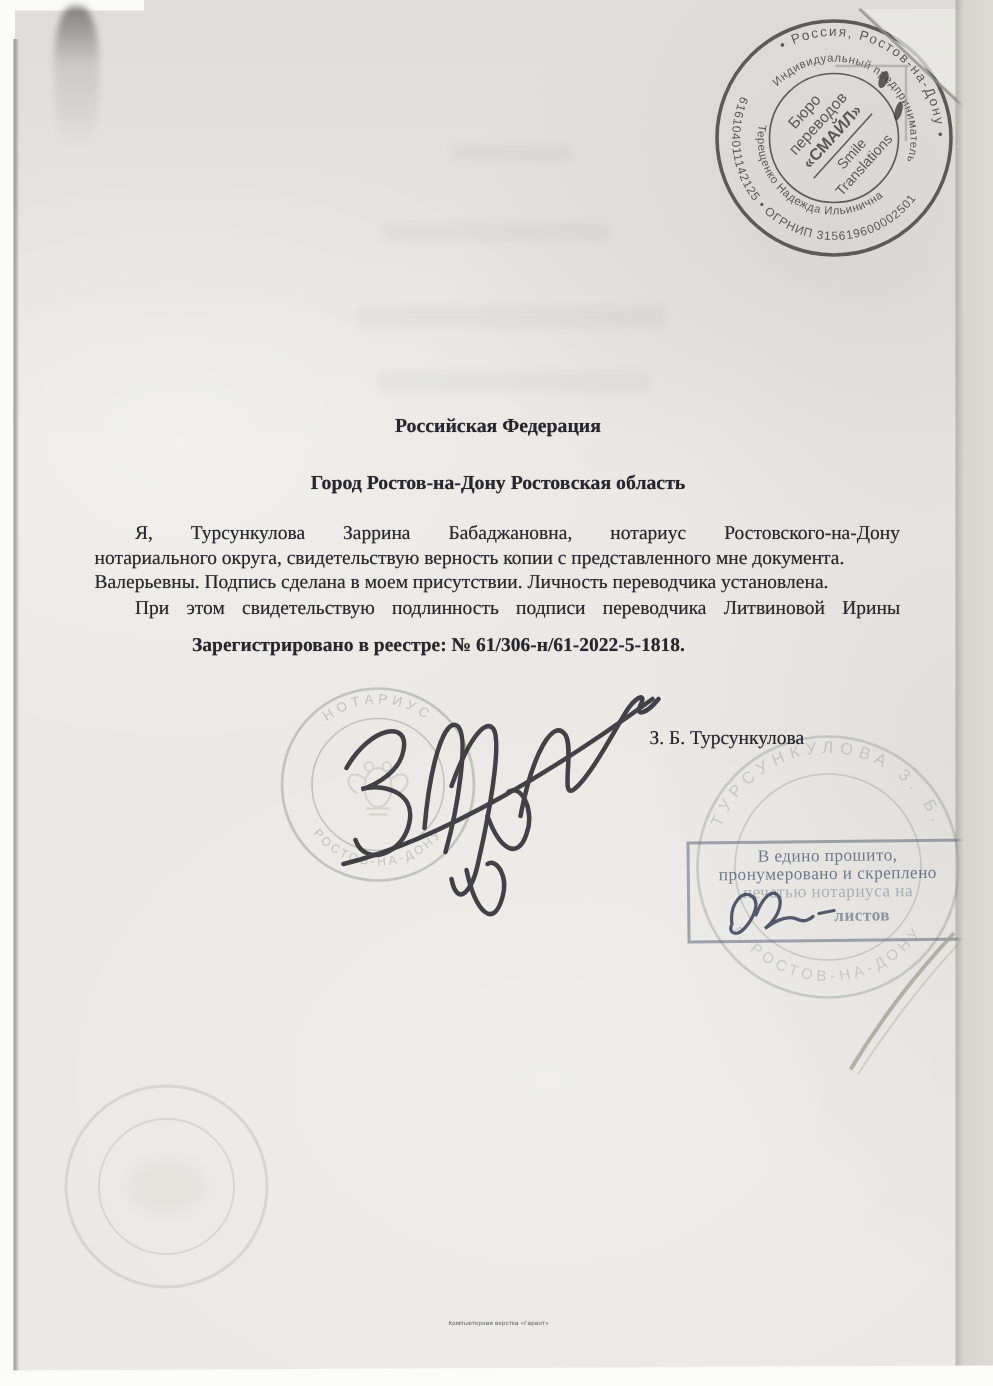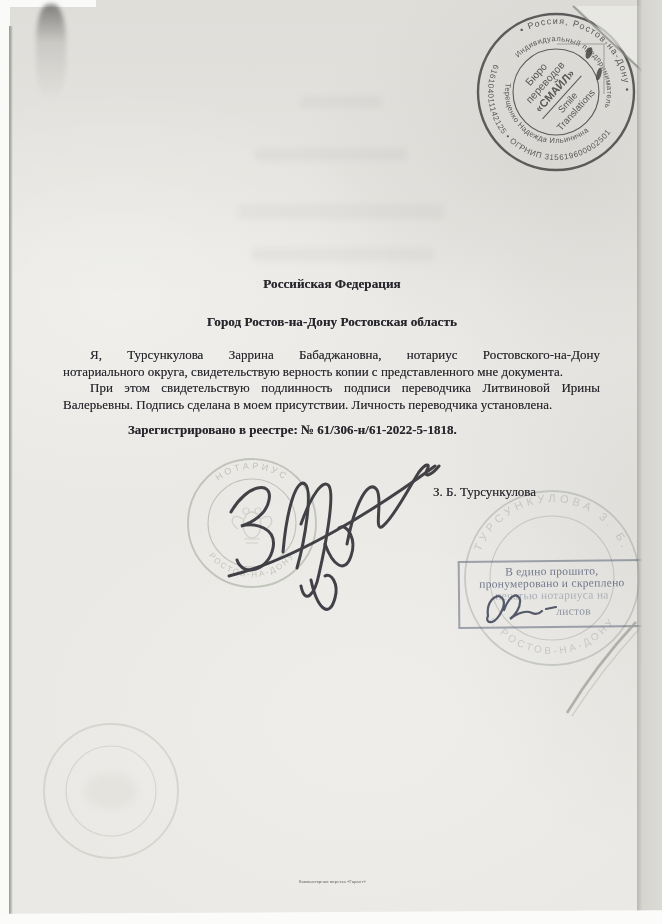--- a/index.html
+++ b/index.html
@@ -26,21 +26,21 @@
   .plain-line{font-size:13px;white-space:nowrap;text-shadow:0 0 .5px rgba(38,38,44,.5);text-align:center;}
   .bold{font-weight:bold;}
   #microprint{left:299px;top:879px;width:90px;font-size:4px;letter-spacing:.2px;color:#565656;
     filter:blur(.35px);white-space:nowrap;font-family:"Liberation Sans",sans-serif;}
   
   #binding-stamp{left:458px;top:560px;width:184px;height:64px;border:2px solid rgba(92,102,120,.55);
     transform:rotate(-.6deg);font-family:"Liberation Serif",serif;color:rgba(82,93,118,.8);
     font-size:11.5px;text-align:center;letter-spacing:.3px;}
   #binding-stamp .l1{margin-top:3px;}
   #binding-stamp .l3{opacity:.5;}
-  #binding-word{position:absolute;left:96px;top:43px;font-size:11.5px;opacity:.75;}
+  #binding-word{position:absolute;left:96px;top:43px;font-size:11.5px;opacity:.75;font-weight:bold;}
   
   svg{display:block;}
   .seal-text{font-family:"Liberation Sans",sans-serif;}
   
   #edge-left-white{left:0;top:0;width:10px;height:924px;background:#fafaf8;}
   #edge-left-line{left:9px;top:26px;width:4px;height:898px;
     background:linear-gradient(to right, rgba(92,92,88,.65), rgba(92,92,88,0));}
   #edge-top-white{left:0;top:0;width:96px;height:7px;background:#fafaf8;}
   #corner-smudge{left:36px;top:4px;width:30px;height:96px;filter:blur(2px);
     background:linear-gradient(rgba(52,52,50,.55), rgba(52,52,50,.12) 40%, rgba(52,52,50,0));border-radius:40%;}
@@ -103,22 +103,22 @@
       <textPath href="#r-bot" startOffset="50%" text-anchor="middle">г. РОСТОВ-НА-ДОНУ</textPath>
     </text>
   </svg>
 
   <div class="abs heading" style="top:276px;">Российская Федерация</div>
   <div class="abs heading" style="top:314px;">Город Ростов-на-Дону Ростовская область</div>
 
   <div id="body-block" class="abs">
     <div class="body-line full indent">Я, Турсункулова Заррина Бабаджановна, нотариус Ростовского-на-Дону</div>
     <div class="body-line">нотариального округа, свидетельствую верность копии с представленного мне документа.</div>
+    <div class="body-line">Валерьевны. Подпись сделана в моем присутствии. Личность переводчика установлена.</div>
     <div class="body-line full indent">При этом свидетельствую подлинность подписи переводчика Литвиновой Ирины</div>
-    <div class="body-line">Валерьевны. Подпись сделана в моем присутствии. Личность переводчика установлена.</div>
   </div>
 
   <div class="abs plain-line bold" style="left:128px;top:422px;">Зарегистрировано в реестре: № 61/306-н/61-2022-5-1818.</div>
   <div class="abs plain-line" style="left:433px;top:484px;">З. Б. Турсункулова</div>
 
   <svg class="abs" style="left:195px;top:440px;" width="260" height="200" viewBox="0 0 260 200">
     <g fill="none" stroke="#2a2a31" stroke-width="3" stroke-linecap="round" opacity=".88">
       <path d="M36,72 C52,44 78,40 74,60 C71,78 48,86 46,86 C60,82 82,88 78,108 C74,130 48,138 42,120"></path>
       <path d="M88,112 C92,66 102,38 110,44 C118,50 110,100 102,128"></path>
       <path d="M106,84 C116,56 128,38 134,46 C140,56 130,108 124,134 C120,154 110,166 106,146"></path>

